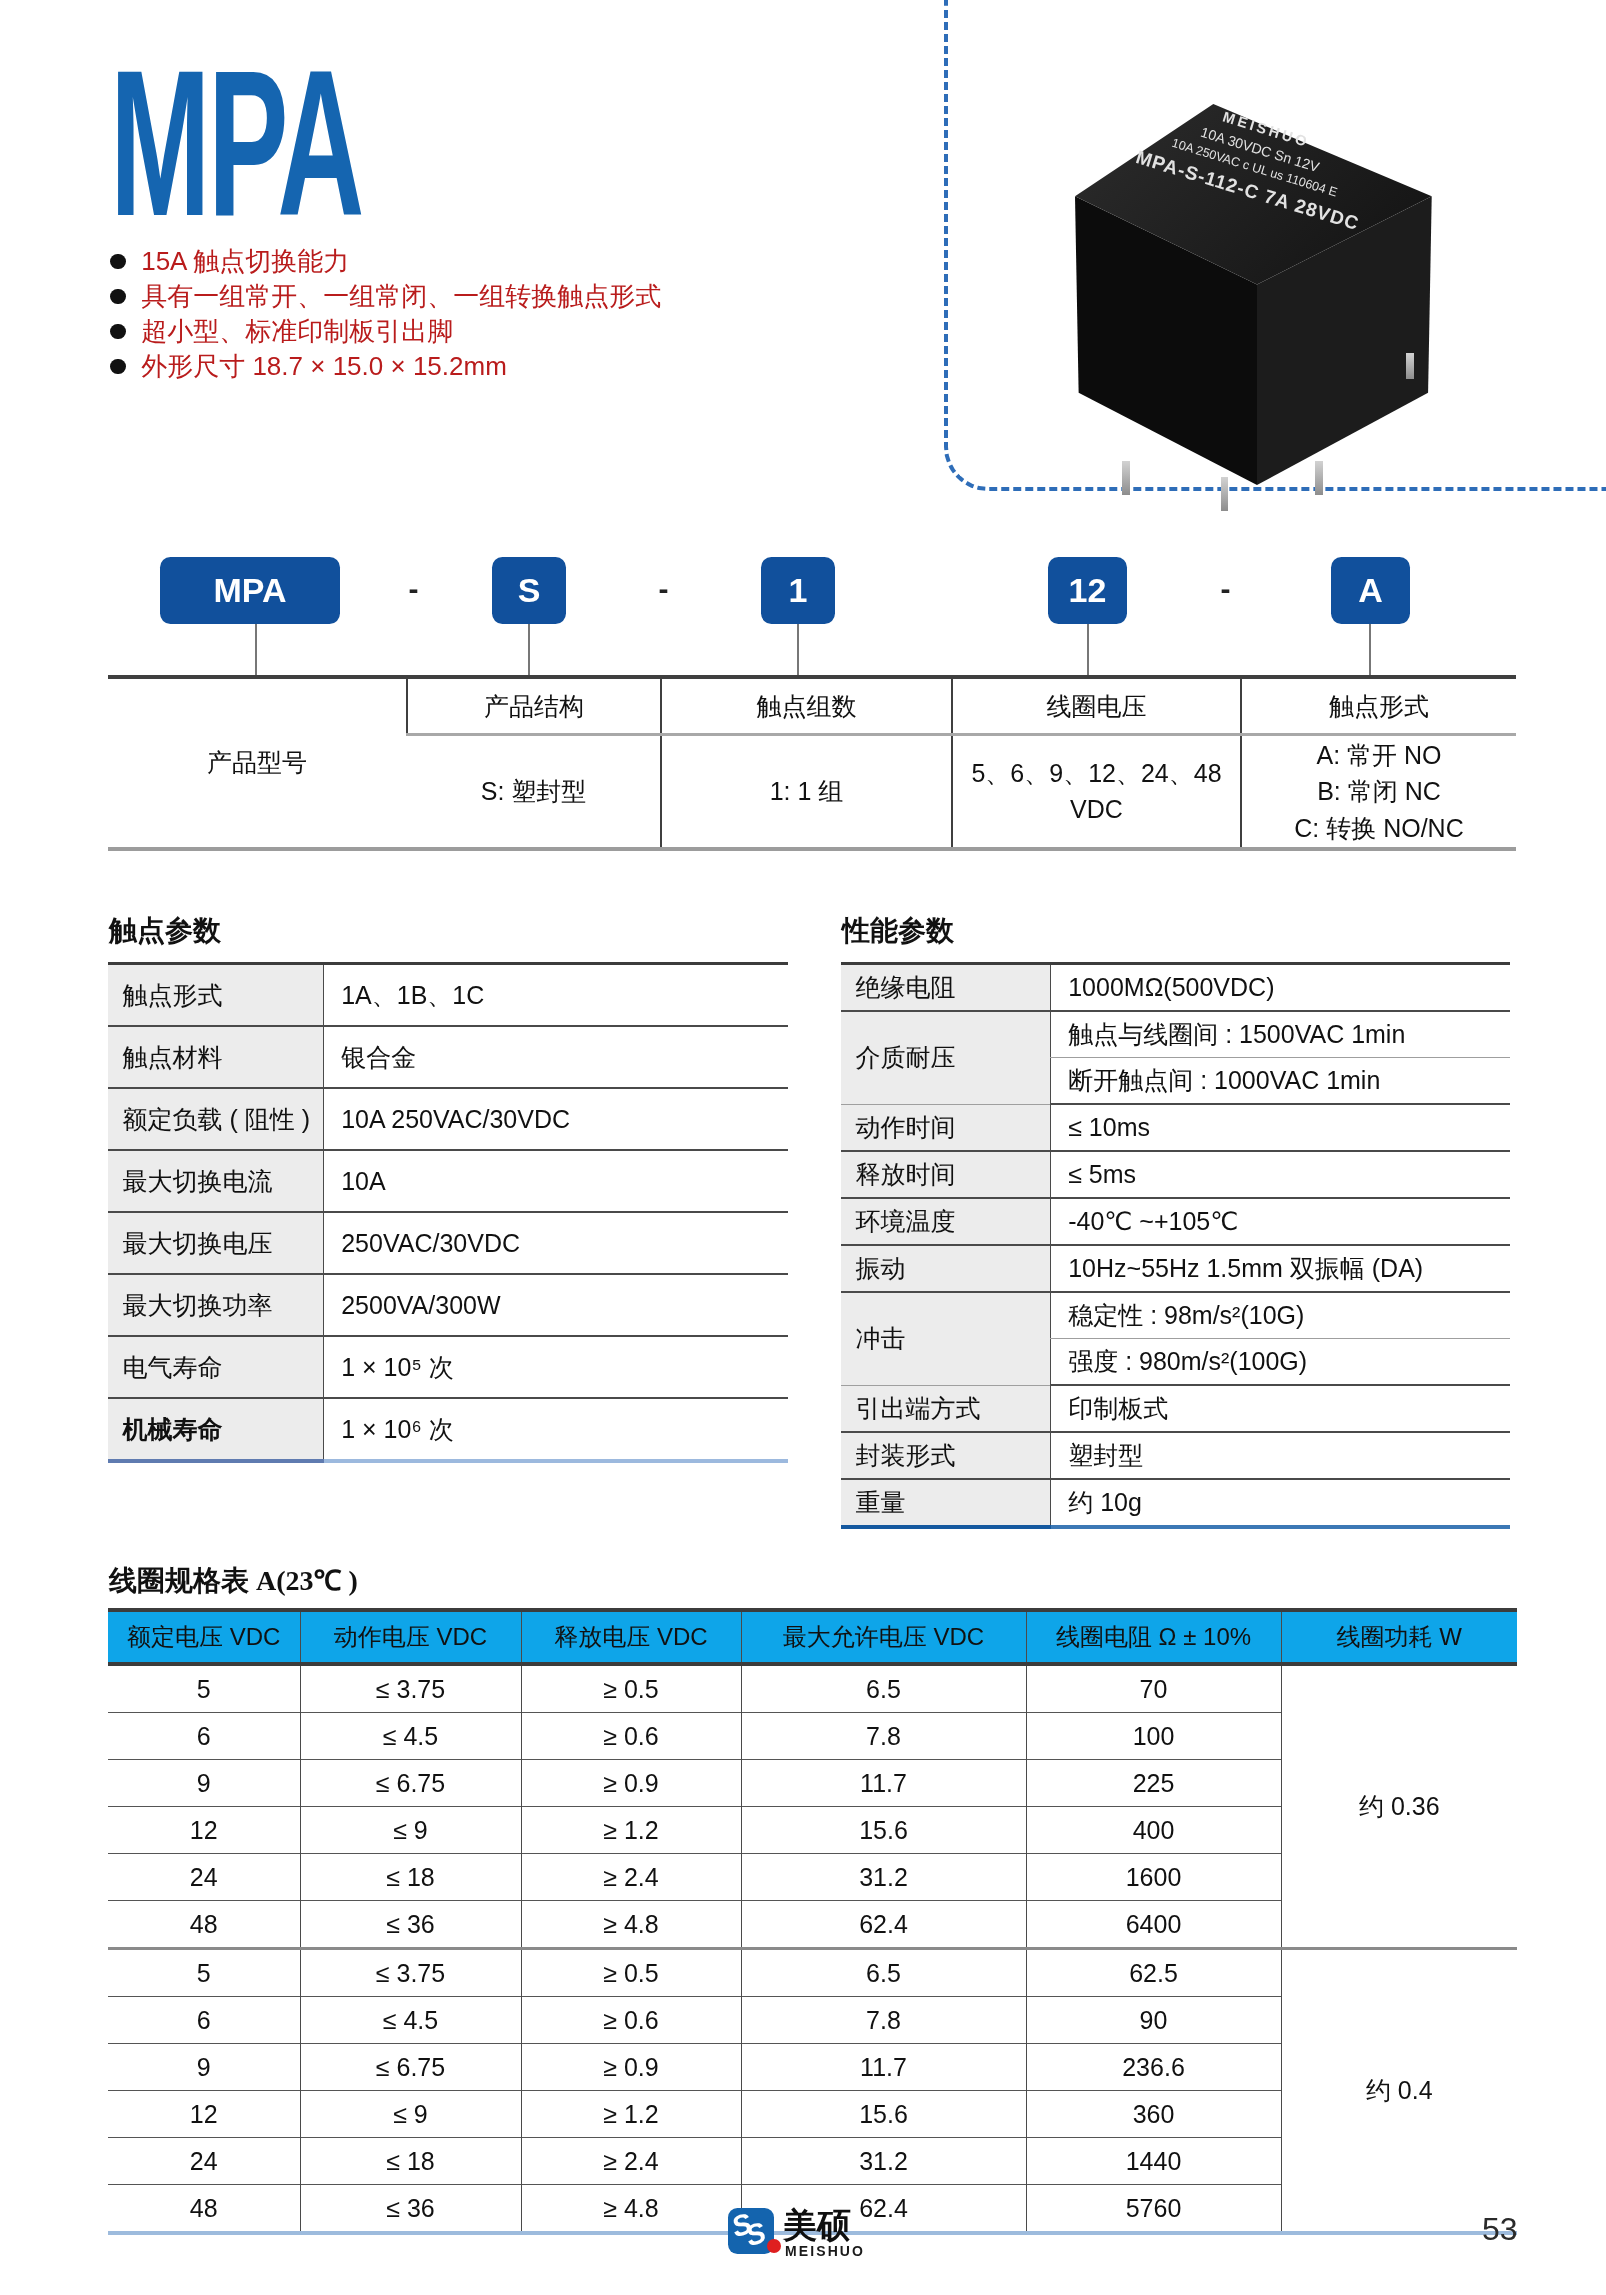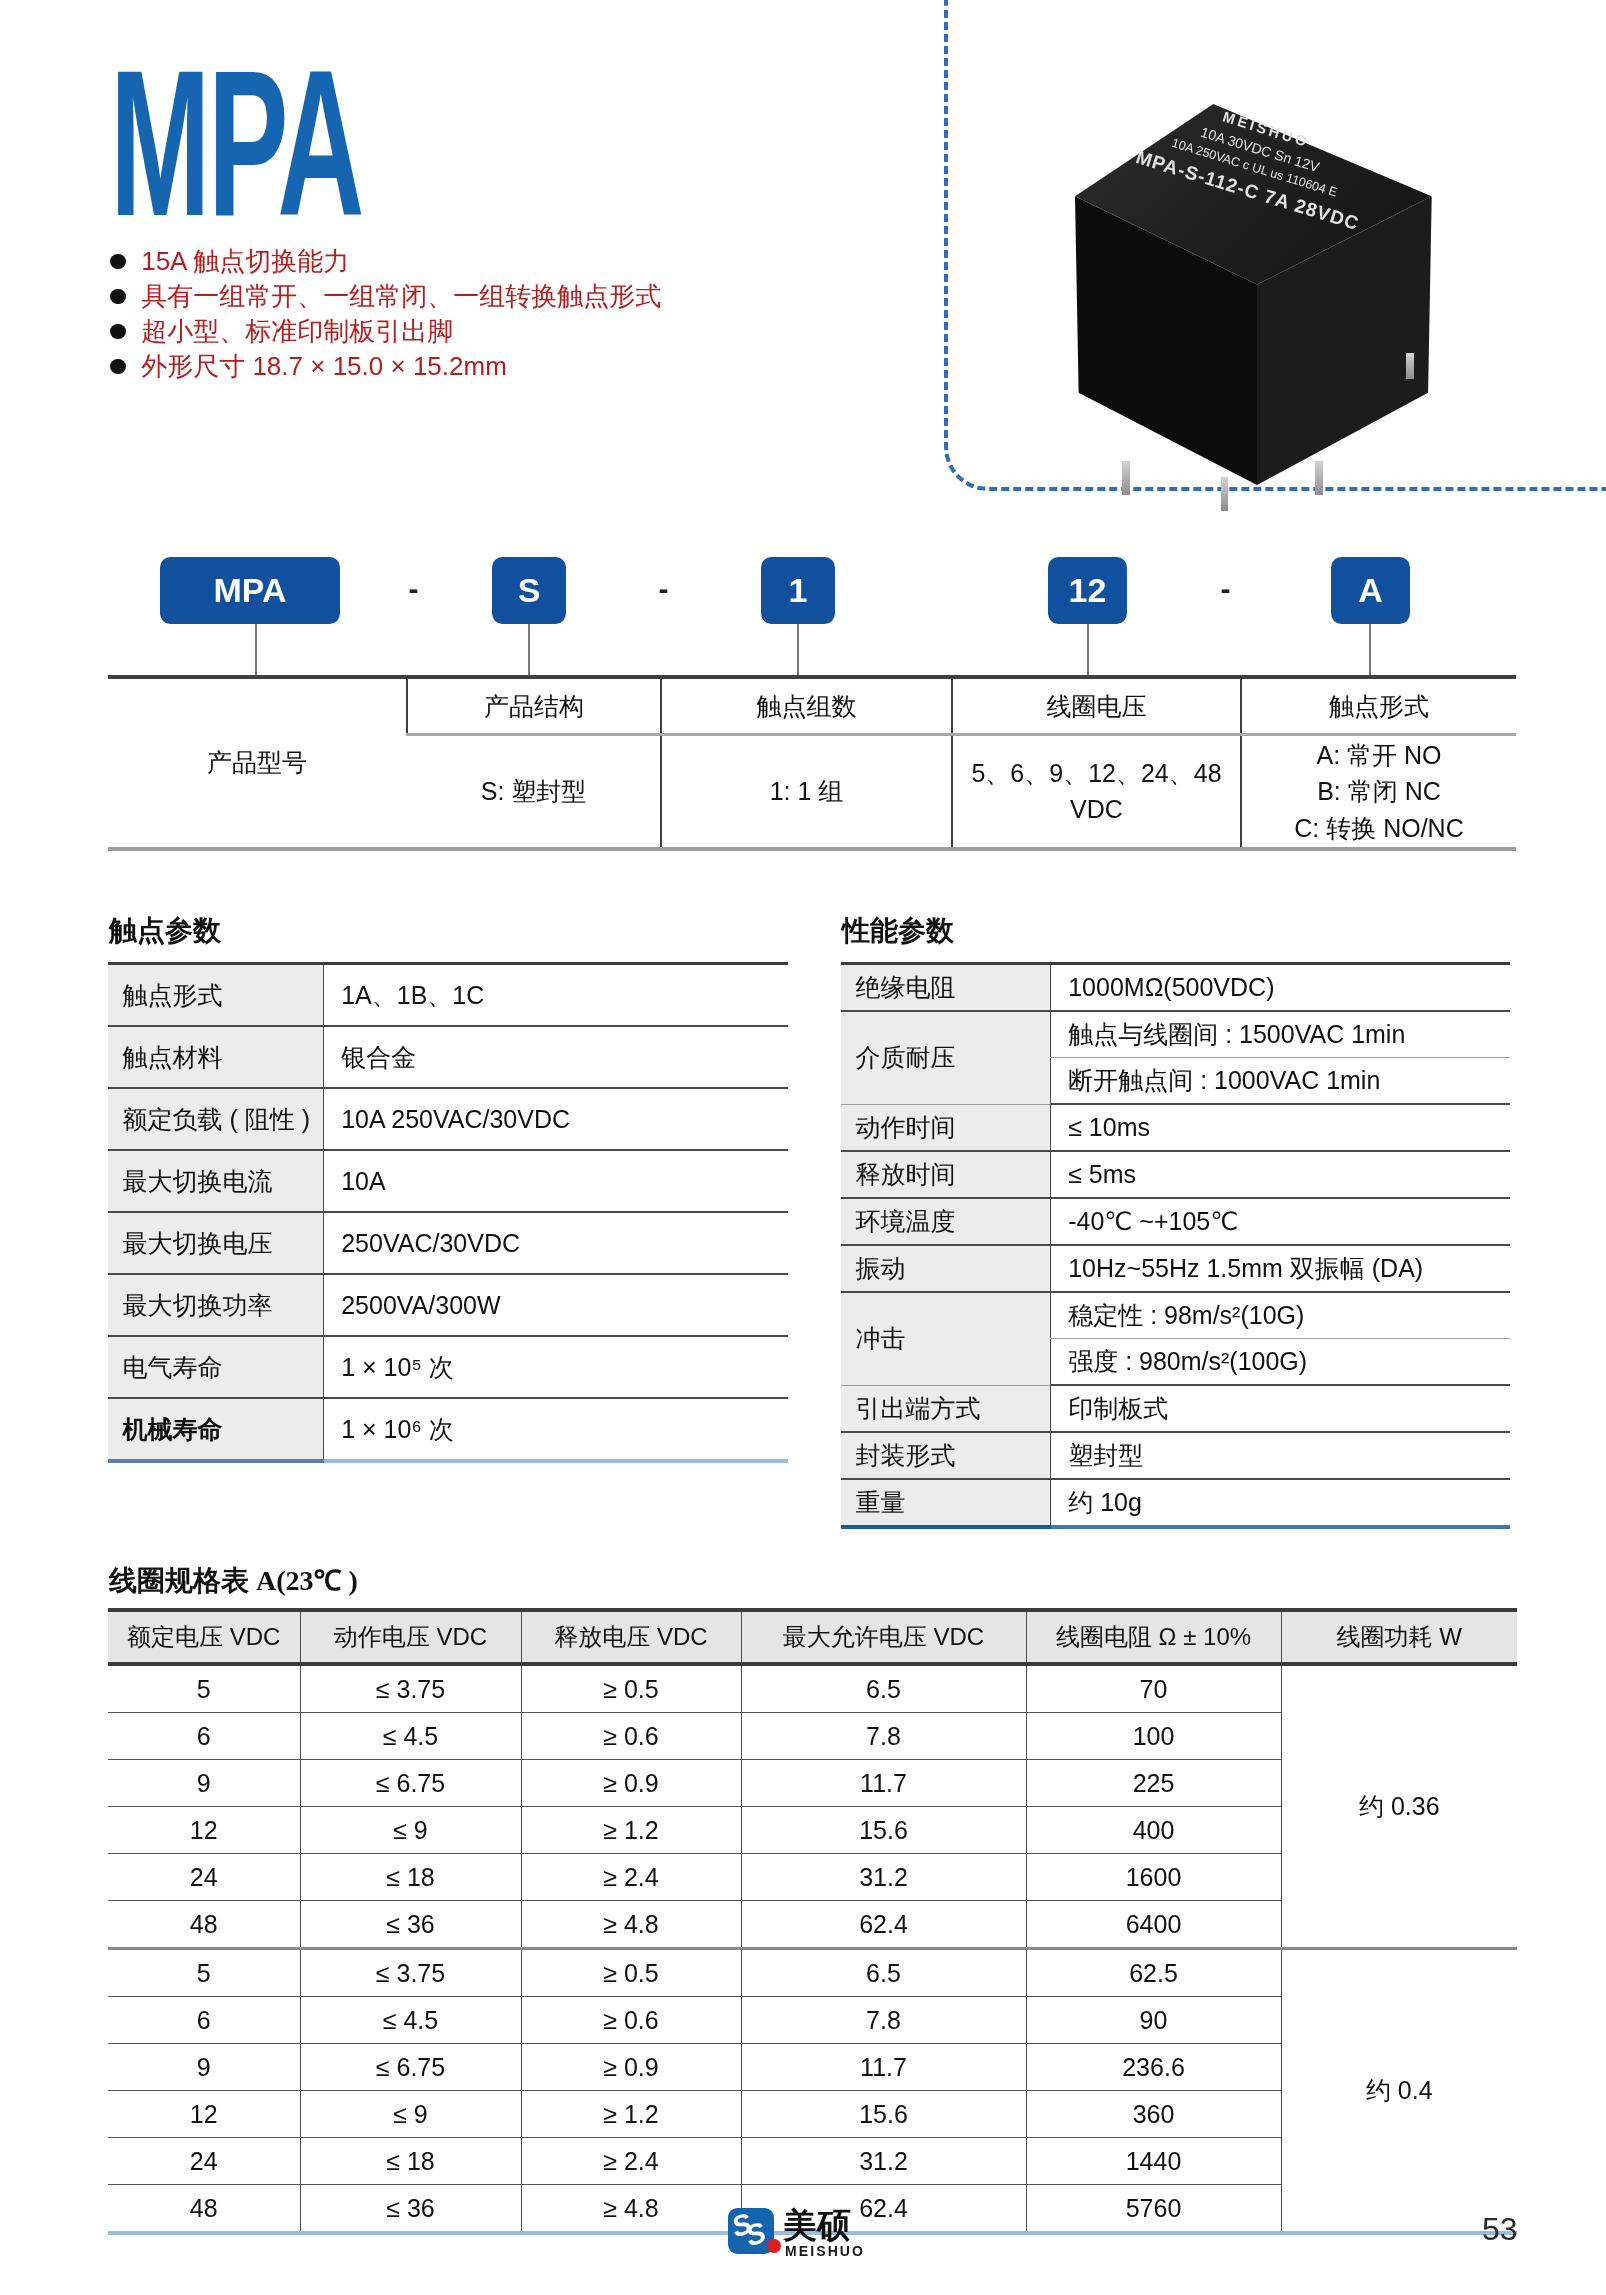--- a/index.html
+++ b/index.html
@@ -88,21 +88,21 @@
   .perf tr.sub td{border-bottom:1.6px solid #9f9f9f;}
   .perf tr:last-child .lbl{border-bottom:4.7px solid #15599f;}
   .perf tr:last-child .val{border-bottom:4.7px solid #3c78b5;margin-left:45px;}
 
   
   .t-coil-title{left:109px; top:1560px;font-family:Liberation Serif, serif;}
   .coil{position:absolute; left:108px; top:1608px; width:1408px;
     border-top:4.2px solid #3c3c3c; border-bottom:4.7px solid #9dbbdd;}
   .coil td{border-left:1.6px solid #4a4a4a; text-align:center; vertical-align:middle; font-size:25px; color:#111;}
   .coil td:first-child{border-left:none;}
-  .coil .chead td{height:48px; background:#e5e5e5; border-bottom:4.2px solid #3c3c3c; font-size:24px;}
+  .coil .chead td{height:48px; background:#0ea5e9; border-bottom:4.2px solid #3c3c3c; font-size:24px;}
   .coil tbody td{height:44px; border-top:1.6px solid #555;}
   .coil tbody tr.first-data td{border-top:none;}
   .coil tbody tr.group-start td{border-top:3.6px solid #8a8a8a;}
   .coil td.power-cell{font-size:25px;}
 
   
   .logo-square{position:absolute; left:728px; top:2208px; width:46px; height:46px; background:#1464ae; border-radius:9.4px; overflow:hidden;}
   .logo-s{position:absolute; color:#fff; font-weight:bold; font-style:italic; font-size:29px; transform:rotate(-18deg); line-height:1;}
   .logo-s1{left:4.2px; top:3.1px;} .logo-s2{left:17.7px; top:11.5px;}
   .logo-reddot{position:absolute; left:767px; top:2239px; width:14px; height:14px; border-radius:50%; background:#df1f1f;}

